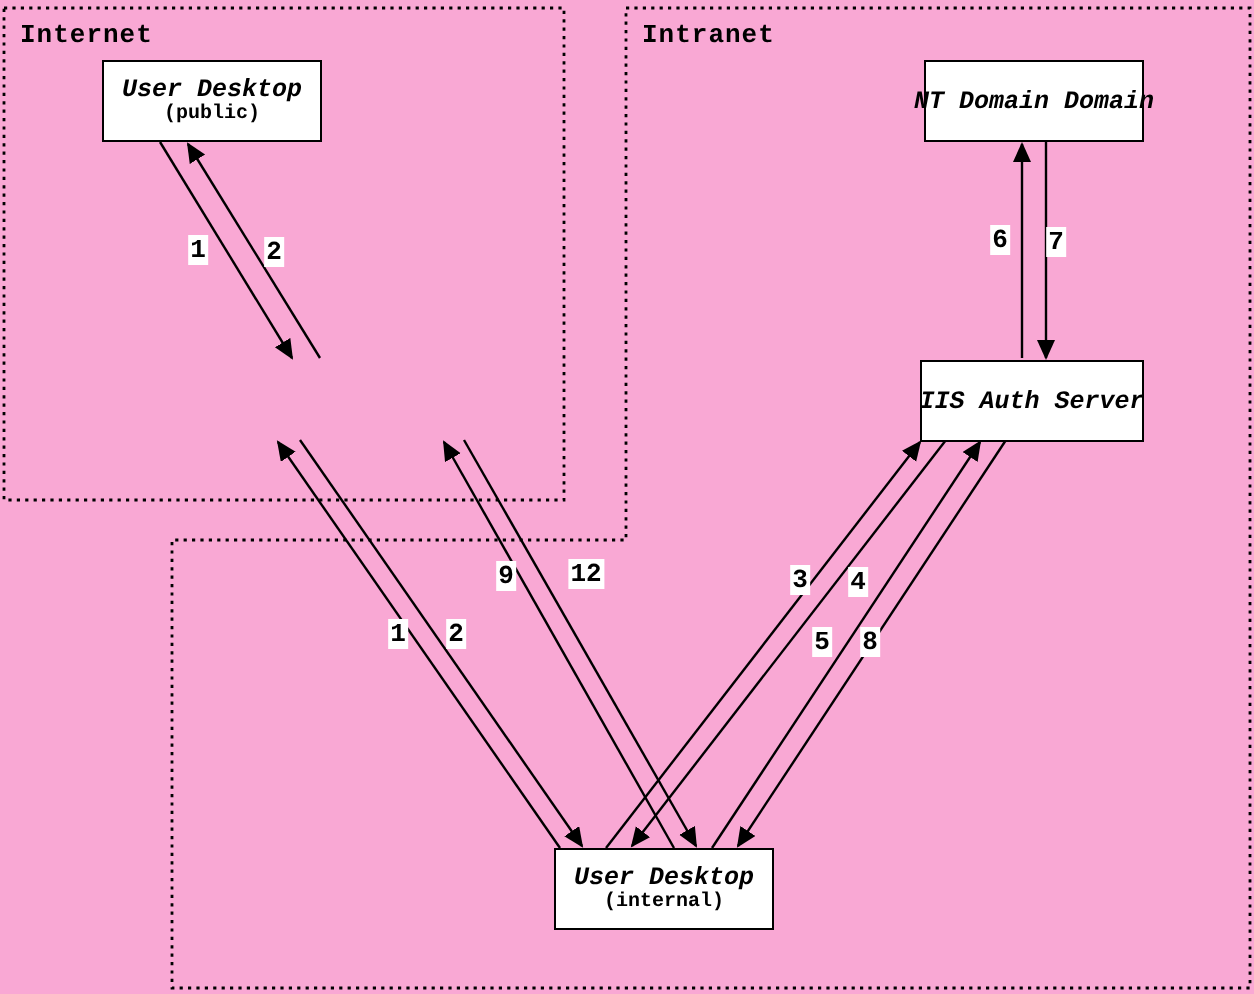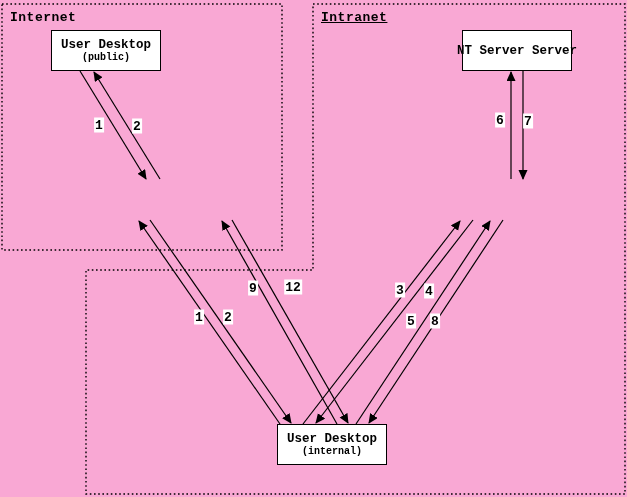--- a/index.html
+++ b/index.html
@@ -37,20 +37,21 @@
     align-items: center;
     justify-content: center;
     text-align: center;
     box-sizing: border-box;
   }
   .node-title {
     font-size: 12.5px;
     font-weight: bold;
     white-space: nowrap;
     line-height: 14px;
+    font-style: italic;
   }
   .node-sub {
     font-size: 10px;
     font-weight: bold;
     white-space: nowrap;
     line-height: 11px;
   }
   .num {
     position: absolute;
     font-size: 13px;
@@ -90,32 +91,35 @@
     <line x1="232" y1="220" x2="348" y2="423" stroke="#000000" stroke-width="1.2" marker-end="url(#arrow)"></line>
 
     <line x1="303" y1="424" x2="460" y2="221" stroke="#000000" stroke-width="1.2" marker-end="url(#arrow)"></line>
     <line x1="473" y1="220" x2="316" y2="423" stroke="#000000" stroke-width="1.2" marker-end="url(#arrow)"></line>
 
     <line x1="356" y1="424" x2="490" y2="221" stroke="#000000" stroke-width="1.2" marker-end="url(#arrow)"></line>
     <line x1="503" y1="220" x2="369" y2="423" stroke="#000000" stroke-width="1.2" marker-end="url(#arrow)"></line>
   </svg>
 
   <div class="region-label" style="left:10px; top:10px;">Internet</div>
-  <div class="region-label" style="left:321px; top:10px;text-decoration:underline;">Intranet</div>
+  <div class="region-label" style="left:321px; top:10px;">Intranet</div>
 
   <div class="node" style="left:51px; top:30px; width:110px; height:41px;">
     <div class="node-title">User Desktop</div>
     <div class="node-sub">(public)</div>
   </div>
 
   <div class="node" style="left:462px; top:30px; width:110px; height:41px;">
-    <div class="node-title">NT Server Server</div>
+    <div class="node-title">NT Domain Domain</div>
   </div>
 
 
+  <div class="node" style="left:460px; top:180px; width:112px; height:41px;">
+    <div class="node-title">IIS Auth Server</div>
+  </div>
 
   <div class="node" style="left:277px; top:424px; width:110px; height:41px;">
     <div class="node-title">User Desktop</div>
     <div class="node-sub">(internal)</div>
   </div>
 
   <div class="num" style="left:99px; top:125px;">1</div>
   <div class="num" style="left:137px; top:126px;">2</div>
 
   <div class="num" style="left:500px; top:120px;">6</div>

